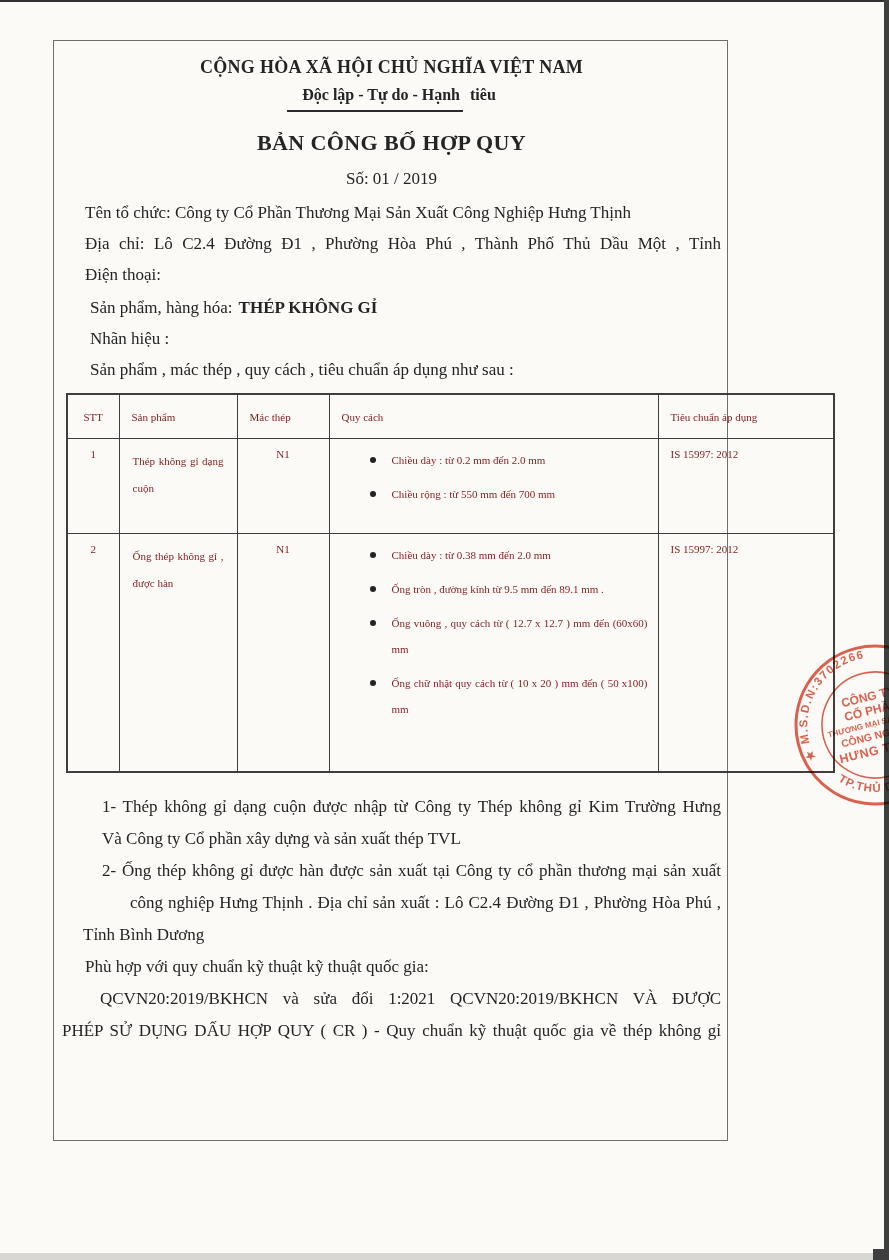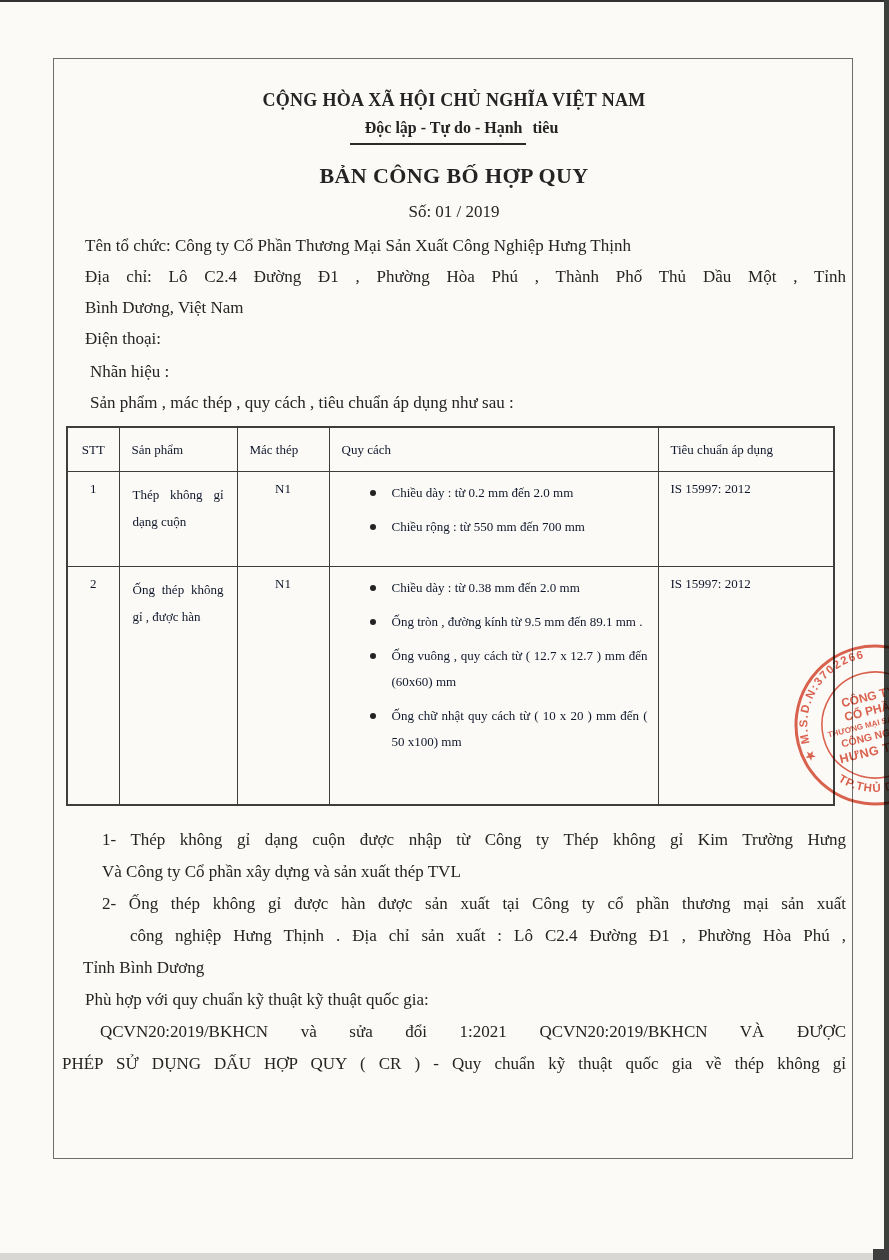--- a/index.html
+++ b/index.html
@@ -9,23 +9,23 @@
     font-family:"Liberation Serif", serif; color:#242424;
   }
   
   .edge-top    { position:absolute; left:0; top:0; width:100%; height:2px; background:#313131; }
   .edge-right  { position:absolute; right:0; top:0; width:5px; height:100%; background:#3c403c; }
   .edge-bottom { position:absolute; left:0; bottom:0; width:100%; height:7px; background:#d8d7d3; }
   .edge-corner { position:absolute; right:0; bottom:0; width:16px; height:11px; background:#3f3f3f; }
 
   
   .frame {
-    position:absolute; left:53px; top:58px; width:800px; height:1101px;
+    position:absolute; left:53px; top:40px; width:675px; height:1101px;
     border:1px solid #6e6e6e; box-sizing:border-box;
-    padding:29px 6px 0 8px;
+    padding:14px 6px 0 8px;
   }
 
   .center { text-align:center; }
   .republic   { font-size:18px; font-weight:bold; letter-spacing:0.3px; line-height:24px; margin-top:0; }
   .motto      { font-weight:bold; font-size:16px; margin-top:5px; line-height:22px; }
   .motto-u    { display:inline-block; border-bottom:2px solid #2a2a2a; padding:0 3px 4px 15px; }
   .motto-t    { margin-left:7px; }
   .doc-title  { font-weight:bold; font-size:22px; letter-spacing:0.4px; margin-top:16px; line-height:30px; }
   .doc-number { font-size:17px; margin-top:9px; line-height:24px; }
 
@@ -33,21 +33,21 @@
   .org-block      { margin-top:6px;  margin-left:23px; }
   .product-block  { margin-top:2px;  margin-left:28px; }
   .jl { text-align:justify; text-align-last:justify; }
   .bold { font-weight:bold; }
   .product-name { margin-left:6px; }
 
   
   table.spec {
     border-collapse:collapse; table-layout:fixed;
     width:767px; margin:8px 0 0 4px;
-    font-size:13px; color:#0f172a;
+    font-size:11px; color:#7f1d1d;
   }
   table.spec, table.spec th, table.spec td { border:1.5px solid #3e3e3e; }
   table.spec { border-width:2px; }
   table.spec th { font-weight:normal; text-align:left; padding:0 12px; height:43px; vertical-align:middle; }
   table.spec th.h-stt { text-align:center; padding:0 4px; }
   table.spec td { vertical-align:top; }
   tr.r1 { height:95px; } tr.r2 { height:238px; }
   .c-stt   { text-align:center; padding-top:9px; }
   .c-prod  { padding:9px 13px 0; }
   .prod-text { text-align:justify; line-height:27px; }
@@ -101,25 +101,27 @@
     <div class="center motto">
       <span class="motto-u">Độc lập - Tự do - Hạnh</span><span class="motto-t">tiêu</span>
     </div>
 
     <div class="center doc-title">BẢN CÔNG BỐ HỢP QUY</div>
     <div class="center doc-number">Số: 01 / 2019</div>
 
     <div class="body-text org-block">
       <div>Tên tổ chức: Công ty Cổ Phần Thương Mại Sản Xuất Công Nghiệp Hưng Thịnh</div>
       <div class="jl">Địa chỉ: Lô C2.4 Đường Đ1 , Phường Hòa Phú , Thành Phố Thủ Dầu Một , Tỉnh</div>
-      <div>Bình Dương, Việt Nam</div>
       <div>Điện thoại:</div>
     </div>
 
     <div class="body-text product-block">
+      <div>
+        <span>Sản phẩm, hàng hóa:</span><span class="bold product-name">THÉP KHÔNG GỈ</span>
+      </div>
       <div>Nhãn hiệu :</div>
       <div>Sản phẩm , mác thép , quy cách , tiêu chuẩn áp dụng như sau :</div>
     </div>
 
     <table class="spec">
       <colgroup>
         <col style="width:52px">
           <col style="width:118px">
           <col style="width:92px">
           <col style="width:329px">

